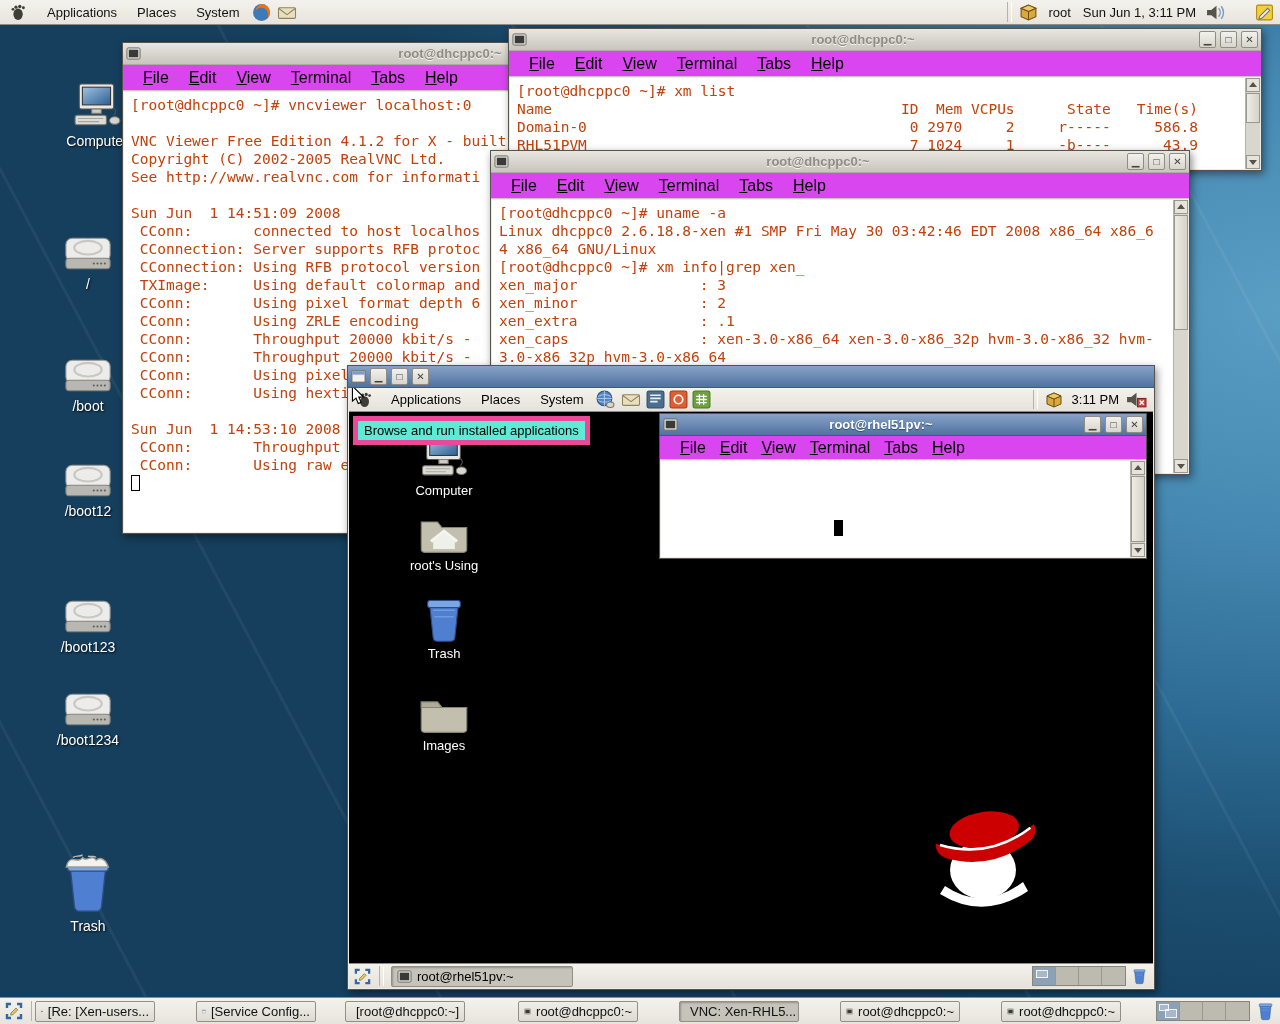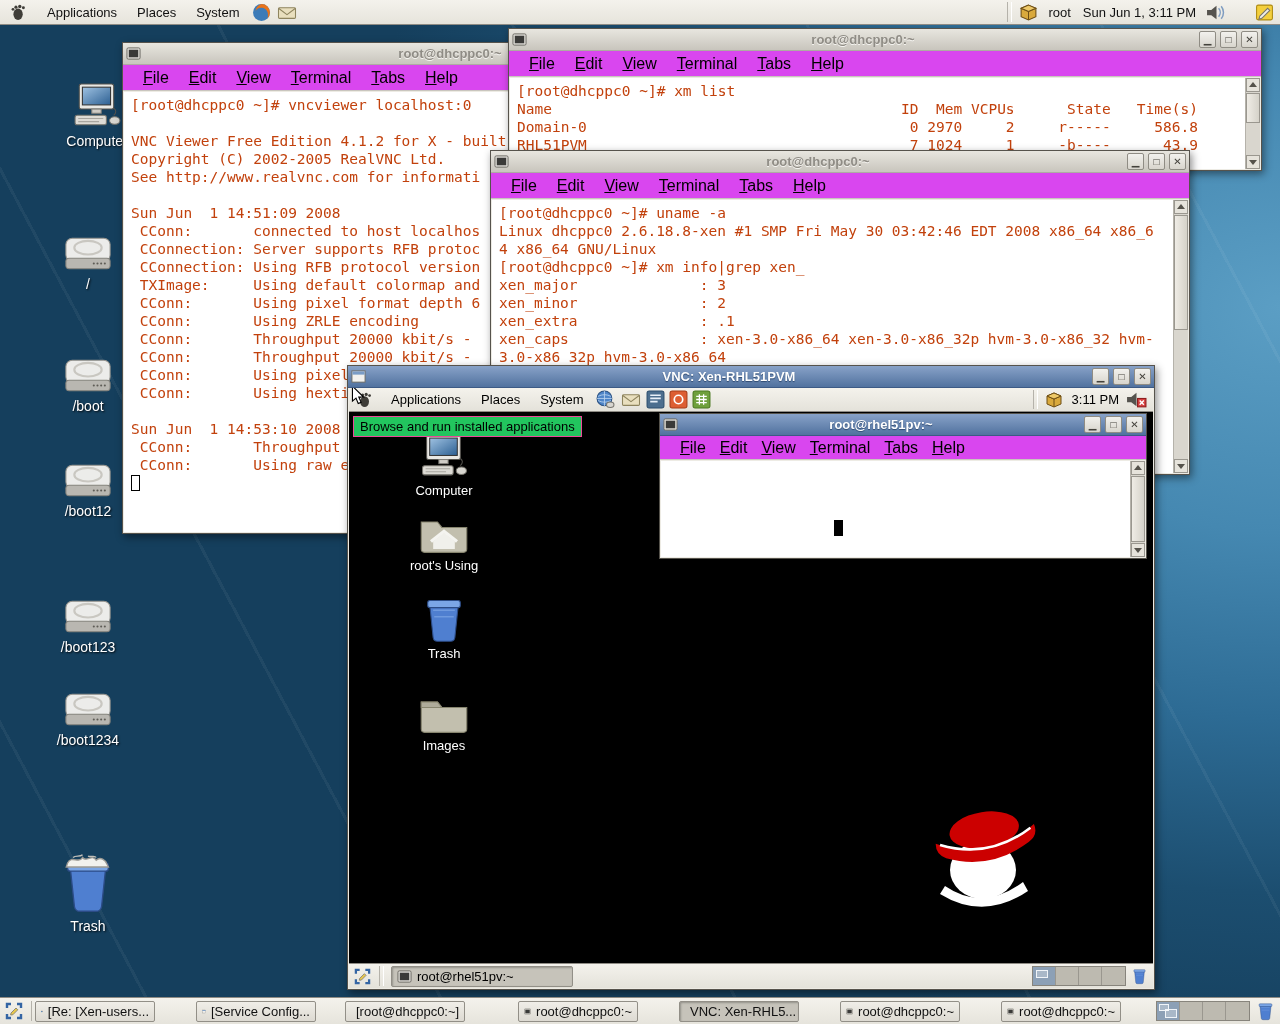--- a/index.html
+++ b/index.html
@@ -53,21 +53,21 @@
   .ws { display:flex; height:20px; border:1px solid #87847c; }
   .ws .cell { width:23px; background:#bdbab0; border-right:1px solid #9a978f; position:relative; }
   .ws .cell:last-child { border-right:none; }
   .ws .cell.on { background:#8ca0b6; }
   .ws .wrect { position:absolute; border:1px solid #f0f4f8; background:rgba(255,255,255,.25); }
 
   
   #vnc-remote { position:absolute; left:1px; right:1px; bottom:1px; top:22px; background:#000; overflow:hidden; }
   .rpanel { position:absolute; left:0; top:0; width:100%; height:24px; background:linear-gradient(#f4f2ec,#e4e2da); border-bottom:1px solid #8e8b84; display:flex; align-items:center; font-size:13px; z-index:5; }
   .rtaskbar { position:absolute; left:0; bottom:0; width:100%; height:25px; background:linear-gradient(#f4f2ec,#e4e2da); border-top:1px solid #8e8b84; display:flex; align-items:center; z-index:5; }
-  .tooltip { position:absolute; left:4px; top:28px; background:#22c55e; border:1px solid #ec4899; padding:2px 6px; font-size:13px; color:#000; z-index:6; white-space:nowrap; }
+  .tooltip { position:absolute; left:4px; top:28px; background:#5eead4; border:5px solid #ec4899; padding:2px 6px; font-size:13px; color:#000; z-index:6; white-space:nowrap; }
   .ricon { position:absolute; width:74px; text-align:center; }
   .ricon .lbl { margin-top:2px; font-size:13px; color:#fff; text-shadow:1px 1px 2px #000; }
   #mouse-cursor { position:absolute; left:2px; top:-3px; z-index:9; }
 </style>
 </head>
 <body>
 
 <svg width="0" height="0" style="position:absolute">
   <defs>
     <linearGradient id="scr" x1="0" y1="0" x2="1" y2="1">
@@ -395,21 +395,20 @@
         </div>
     </div>
   </div>
 </div>
 
 <div class="win" style="left:347px;top:365px;width:808px;height:625px;z-index:20">
   <div class="tbar active">
     <svg class="ic" width="15" height="15">
         <use href="#sym-winicon"></use>
       </svg>
-    <span class="ttext">VNC: Xen-RHL51PVM</span>
     <span class="wbtn">▁</span>
       <span class="wbtn">□</span>
       <span class="wbtn">✕</span>
   </div>
 
   <div id="vnc-remote">
 
     <div class="rpanel">
       <span class="pmenu" style="padding:0 8px;position:relative">
         <svg class="ic" width="16" height="16">

